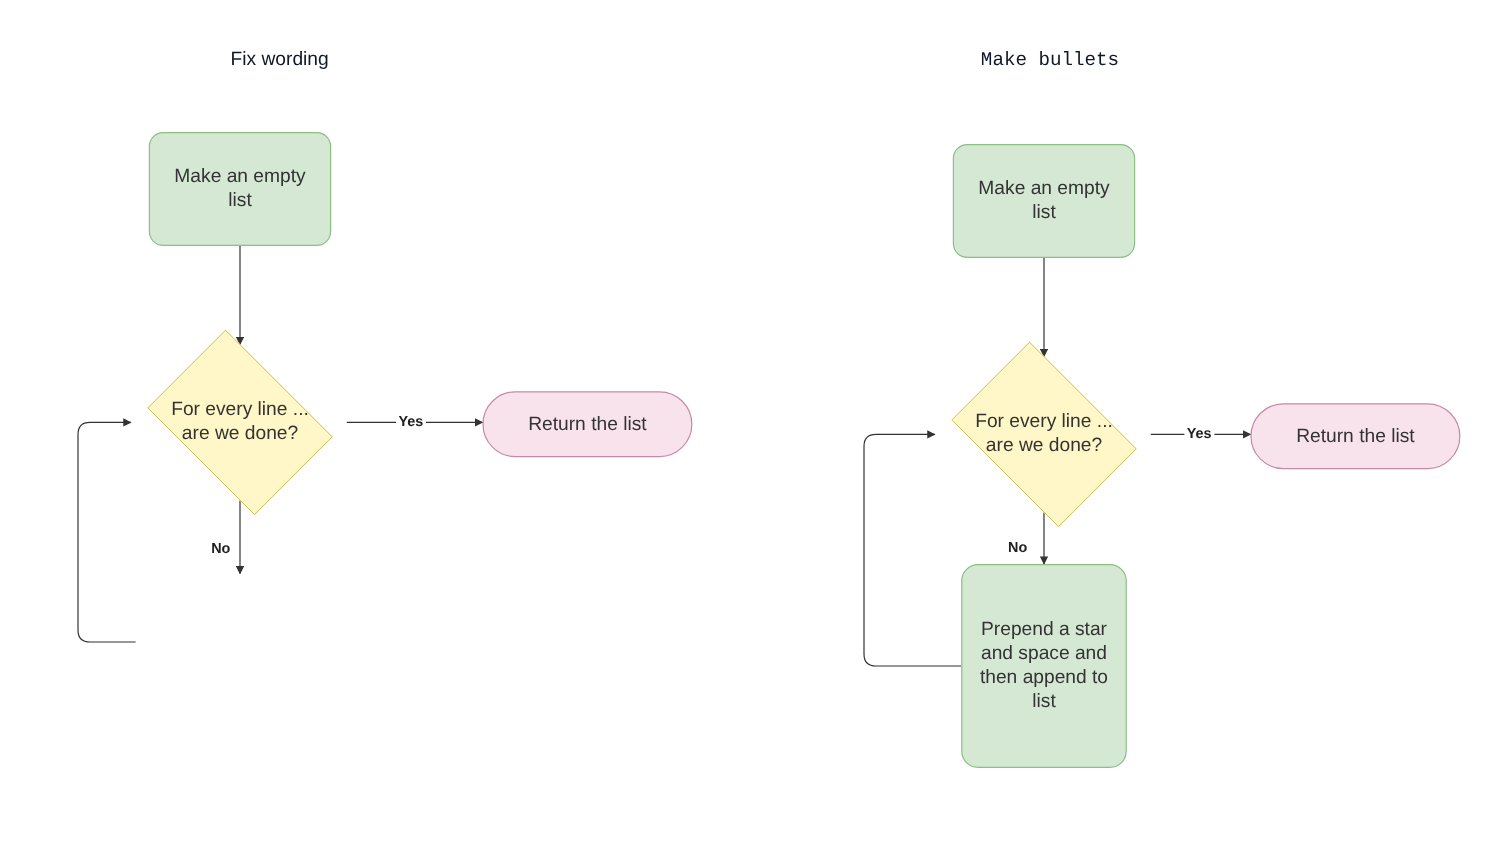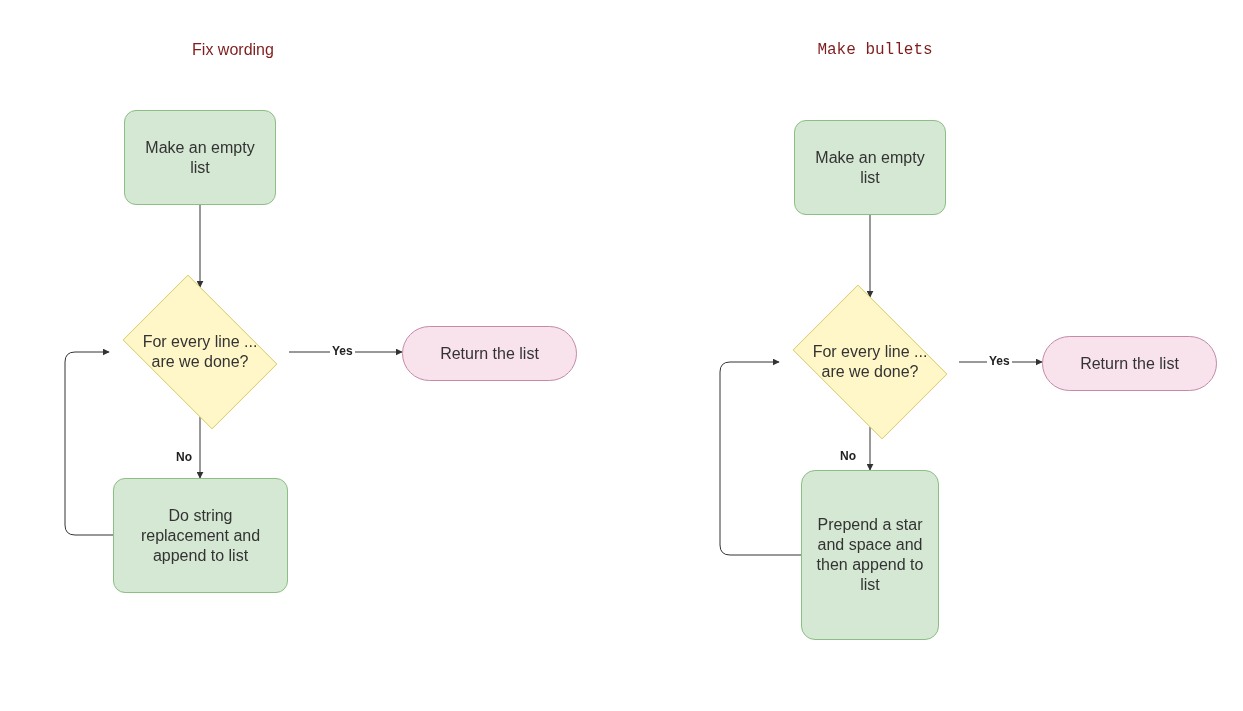--- a/index.html
+++ b/index.html
@@ -25,21 +25,21 @@
     display: flex;
     align-items: center;
     justify-content: center;
     text-align: center;
     font-size: 16px;
     line-height: 1.25;
     color: #333;
   }
   .title {
     font-size: 16px;
-    color: #7f1d1d;
+    color: #0f172a;
   }
   .process {
     background: #d5e8d4;
     border: 1px solid #8bbf83;
     border-radius: 12px;
     padding: 8px 12px;
   }
   .terminator {
     background: #f8e2ec;
     border: 1px solid #c58aa8;
@@ -106,23 +106,20 @@
 </div>
 
 <div class="node decision" style="left:111px; top:287px;">
   <div class="diamond"></div>
   <div class="label">For every line ... are we done?</div>
 </div>
 
 <div class="edge-label" style="left:330px; top:344px;">Yes</div>
 <div class="edge-label" style="left:174px; top:450px;">No</div>
 
-<div class="node process" style="left:113px; top:478px; width:175px; height:115px;">
-  <span>Do string replacement and append to list</span>
-</div>
 
 <div class="node terminator" style="left:402px; top:326px; width:175px; height:55px;">
   <span>Return the list</span>
 </div>
 
 <div class="node title" style="left:815px; top:40px; width:120px;font-family:Liberation Mono, monospace;">Make bullets</div>
 
 <div class="node process" style="left:794px; top:120px; width:152px; height:95px;">
   <span>Make an empty list</span>
 </div>

